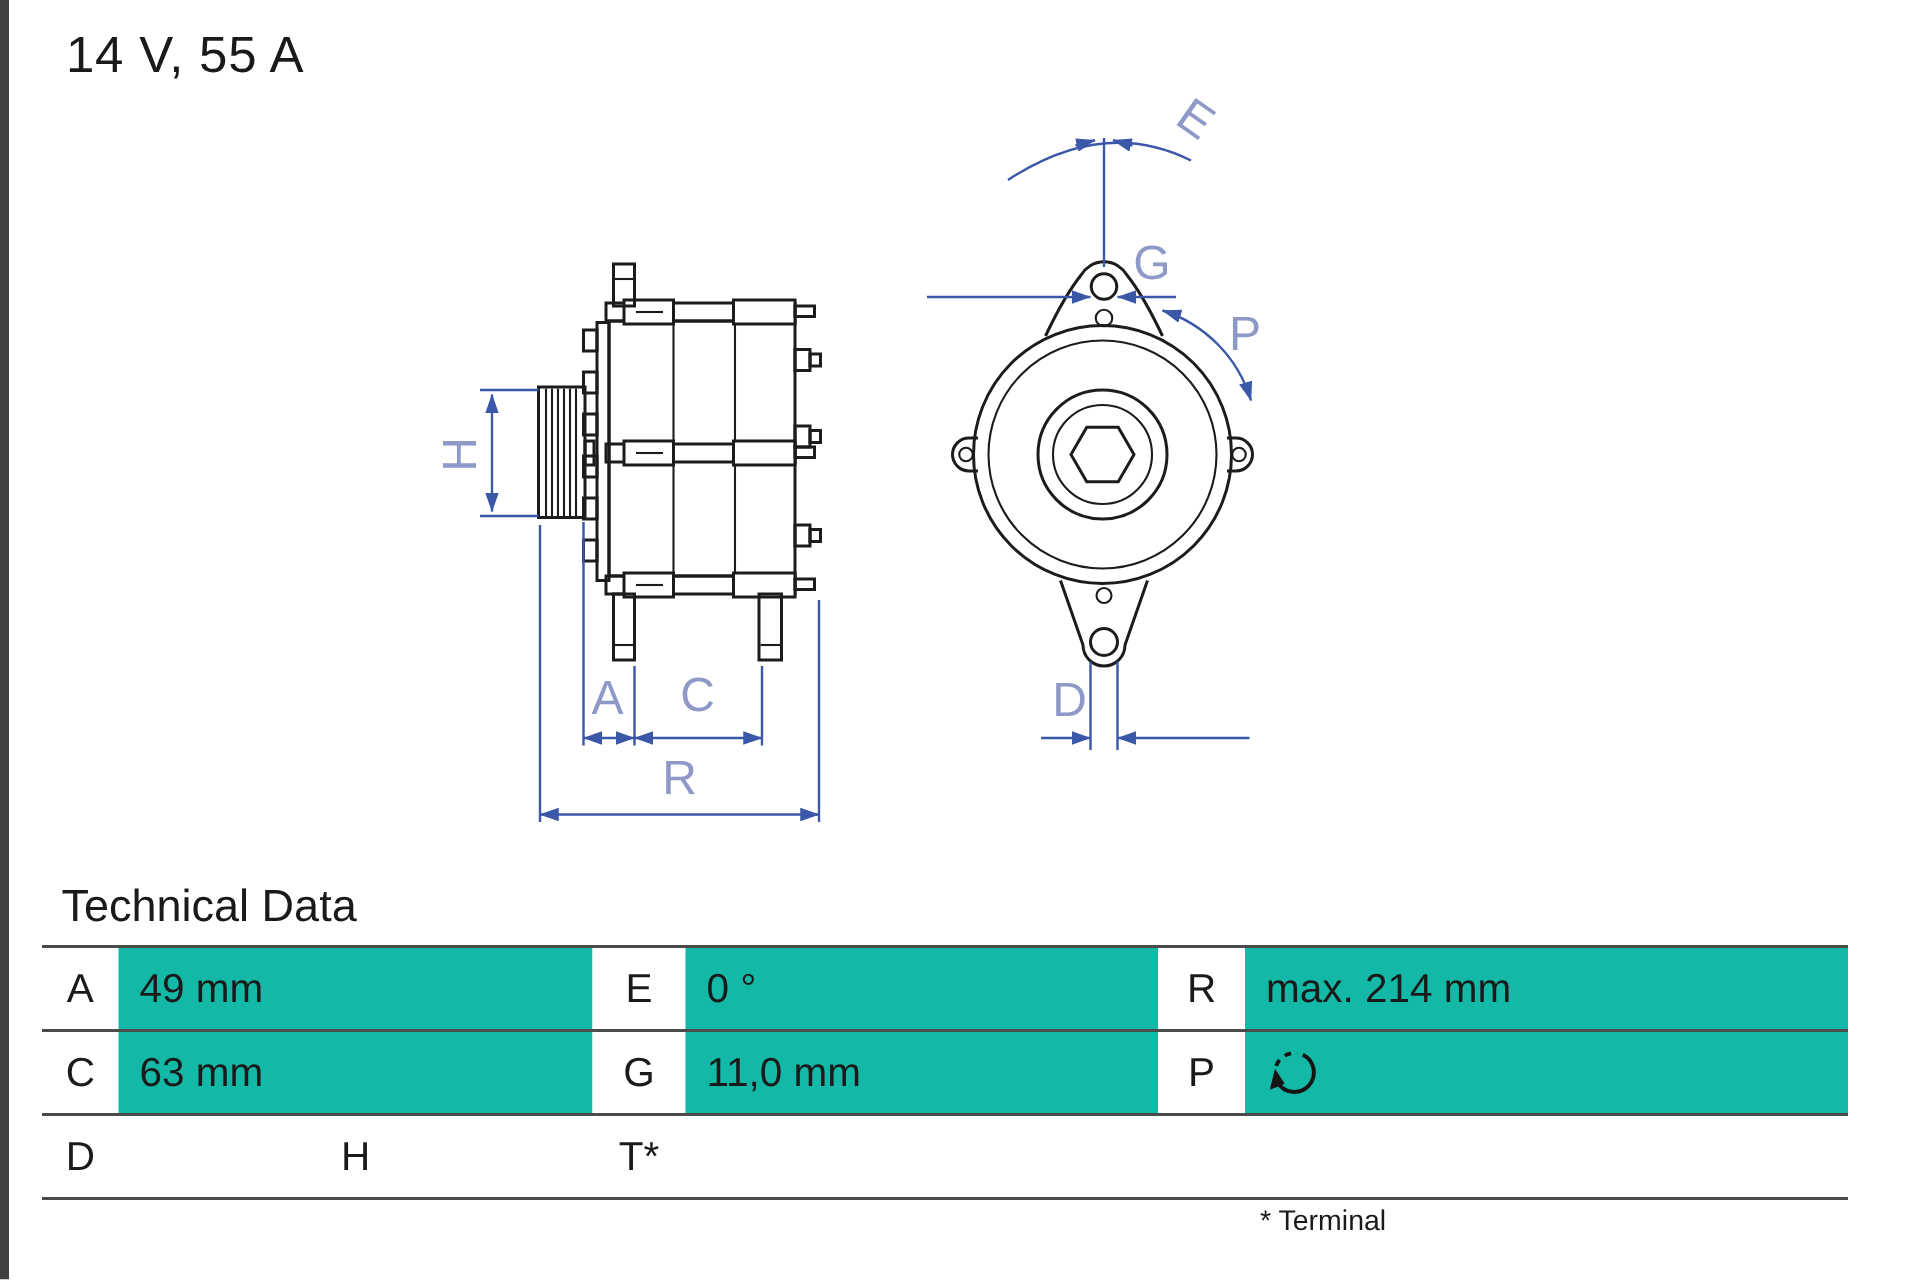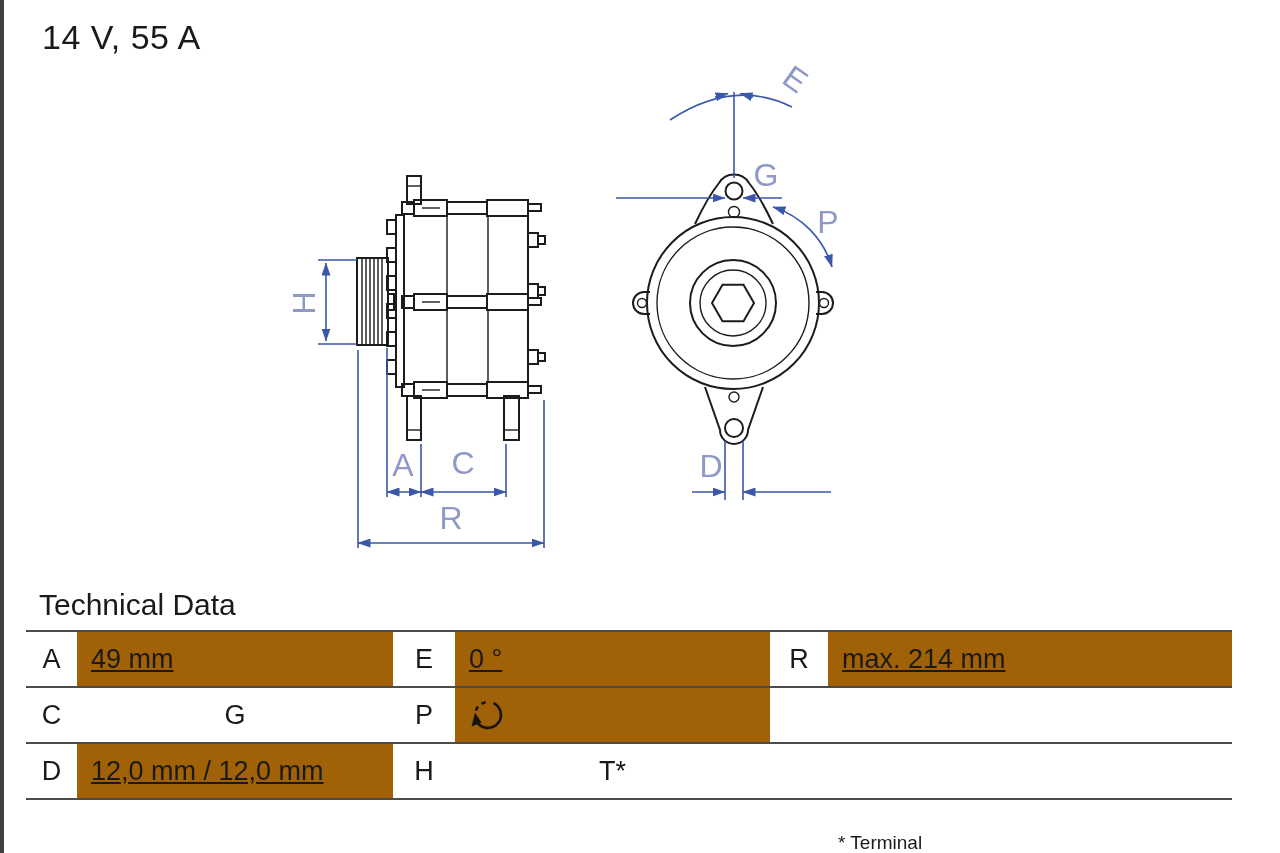--- a/index.html
+++ b/index.html
@@ -1,34 +1,34 @@
 <!DOCTYPE html>
 <html><head>
 <meta charset="utf-8">
 <style>
   html,body{margin:0;padding:0;background:#fff;}
   .page{
     position:relative;width:1232px;height:853px;background:#ffffff;
     font-family:"Liberation Sans", sans-serif;color:#1a1a1a;overflow:hidden;
-    border-left:4px solid #404040;box-sizing:border-box;
+    border-left:6px solid #404040;box-sizing:border-box;
   }
   .title{position:absolute;left:38px;top:18px;font-size:34px;font-weight:400;letter-spacing:0.5px;}
   .drawing{position:absolute;left:0;top:0;}
   .blk{stroke:#1c1c1c;fill:none;stroke-width:2;}
   .blk-thin{stroke:#1c1c1c;fill:none;stroke-width:1.4;}
   .blk-fill{stroke:#1c1c1c;fill:#ffffff;stroke-width:2;}
   .dim{stroke:#3a57a8;fill:none;stroke-width:1.6;}
   .dim-label{fill:#8e99c8;font-size:32px;font-family:"Liberation Sans",sans-serif;}
   .tech-heading{position:absolute;left:35px;top:588px;font-size:30px;font-weight:400;}
   .tech-table{position:absolute;left:22px;top:630px;width:1240px;border-bottom:2px solid #4b4b4b;}
   .trow{display:grid;grid-template-columns:51px 316px 62px 315px 58px 438px;height:54px;border-top:2px solid #4b4b4b;}
   .cell{display:flex;align-items:center;font-size:27px;}
   .key{justify-content:center;background:#ffffff;}
-  .val{background:#a16207;padding-left:14px;box-sizing:border-box;text-decoration:underline;}
-  .footnote{position:absolute;left:834px;top:832px;font-size:19px;color:#1a1a1a;}
+  .val{background:#14b8a6;padding-left:14px;box-sizing:border-box;}
+  .footnote{position:absolute;left:834px;top:804px;font-size:19px;color:#1a1a1a;}
 </style>
 </head>
 <body>
 
 <div class="page">
 
   <div class="title">14 V, 55 A</div>
 
   <svg class="drawing" width="1280" height="580" viewBox="0 0 1280 580" xmlns="http://www.w3.org/2000/svg">
     <defs>
@@ -166,33 +166,34 @@
     <div class="trow">
       <div class="cell key">A</div>
       <div class="cell val">49 mm</div>
       <div class="cell key">E</div>
       <div class="cell val">0 °</div>
       <div class="cell key">R</div>
       <div class="cell val">max. 214 mm</div>
     </div>
     <div class="trow">
       <div class="cell key">C</div>
+      <div class="cell val">63 mm</div>
       <div class="cell key">G</div>
+      <div class="cell val">11,0 mm</div>
       <div class="cell key">P</div>
       <div class="cell val">
         <svg width="36" height="34" viewBox="0 0 36 34">
           <path d="M6.8,12.6 A13,13 0 0 1 21.3,4.2" fill="none" stroke="#141414" stroke-width="2.6" stroke-dasharray="4.5 4.5"></path>
           <path d="M24.5,5.2 A13,13 0 1 1 7.7,23.5" fill="none" stroke="#141414" stroke-width="2.6"></path>
           <path d="M2.5,28.5 L12.5,24.5 L6,14.5 Z" fill="#141414"></path>
         </svg>
       </div>
     </div>
     <div class="trow">
       <div class="cell key">D</div>
-      <div class="cell val">12,0 mm / 12,0 mm</div>
       <div class="cell key">H</div>
       <div class="cell key">T*</div>
     </div>
   </div>
 
   <div class="footnote">* Terminal</div>
 
 </div>
 
 </body></html>

